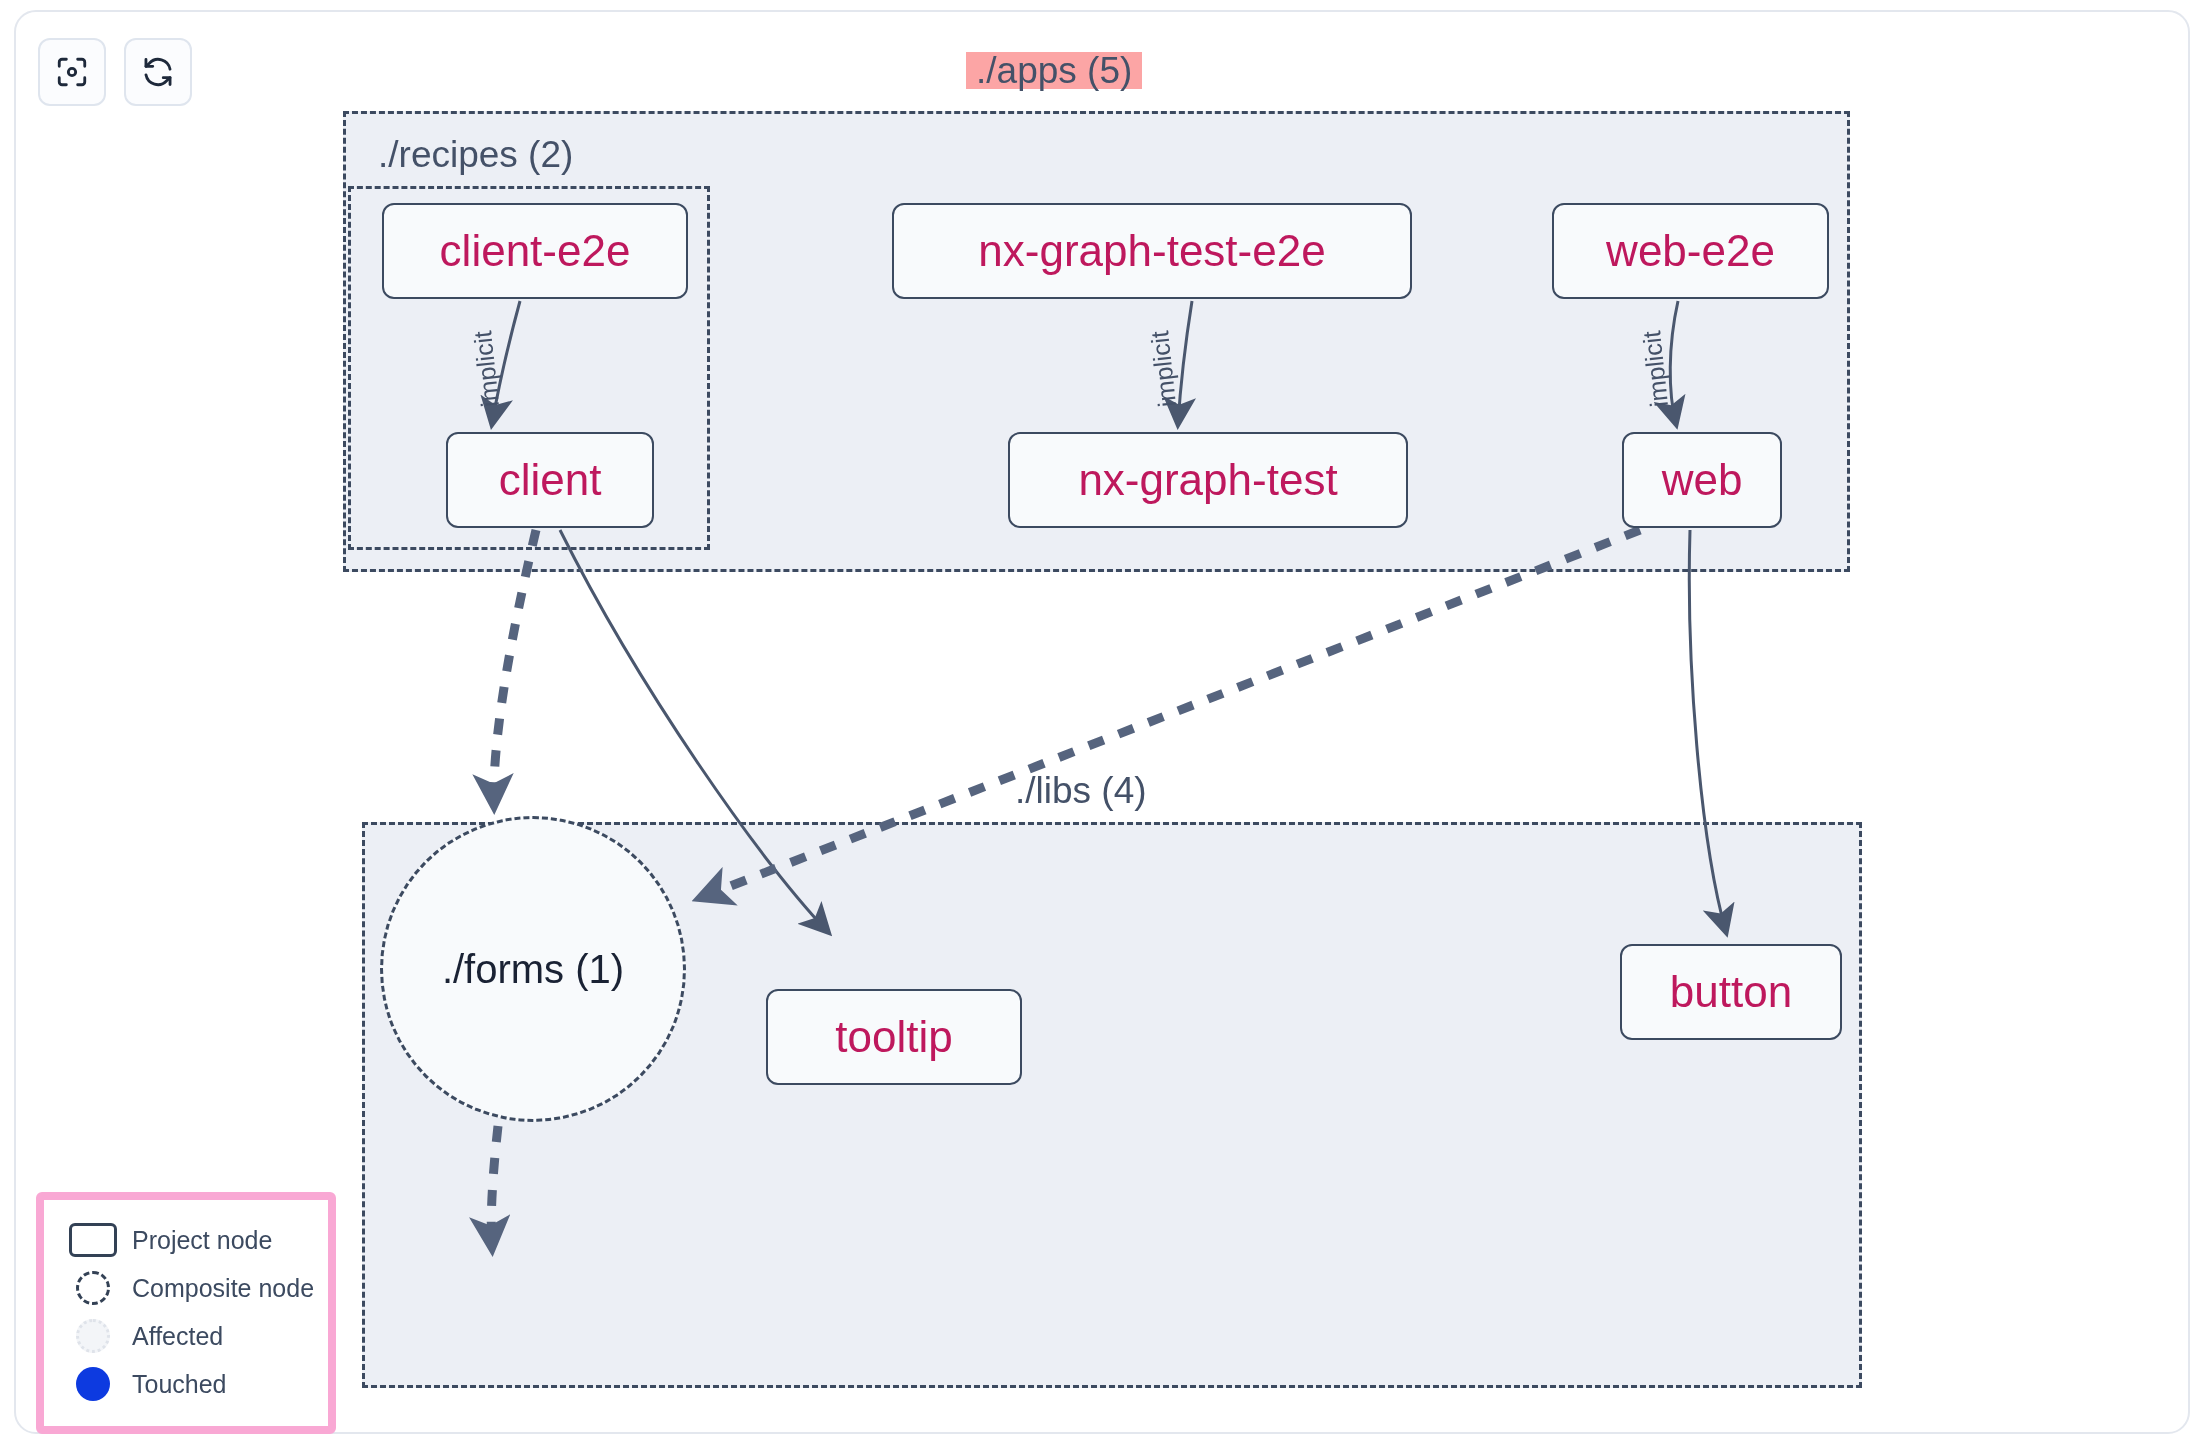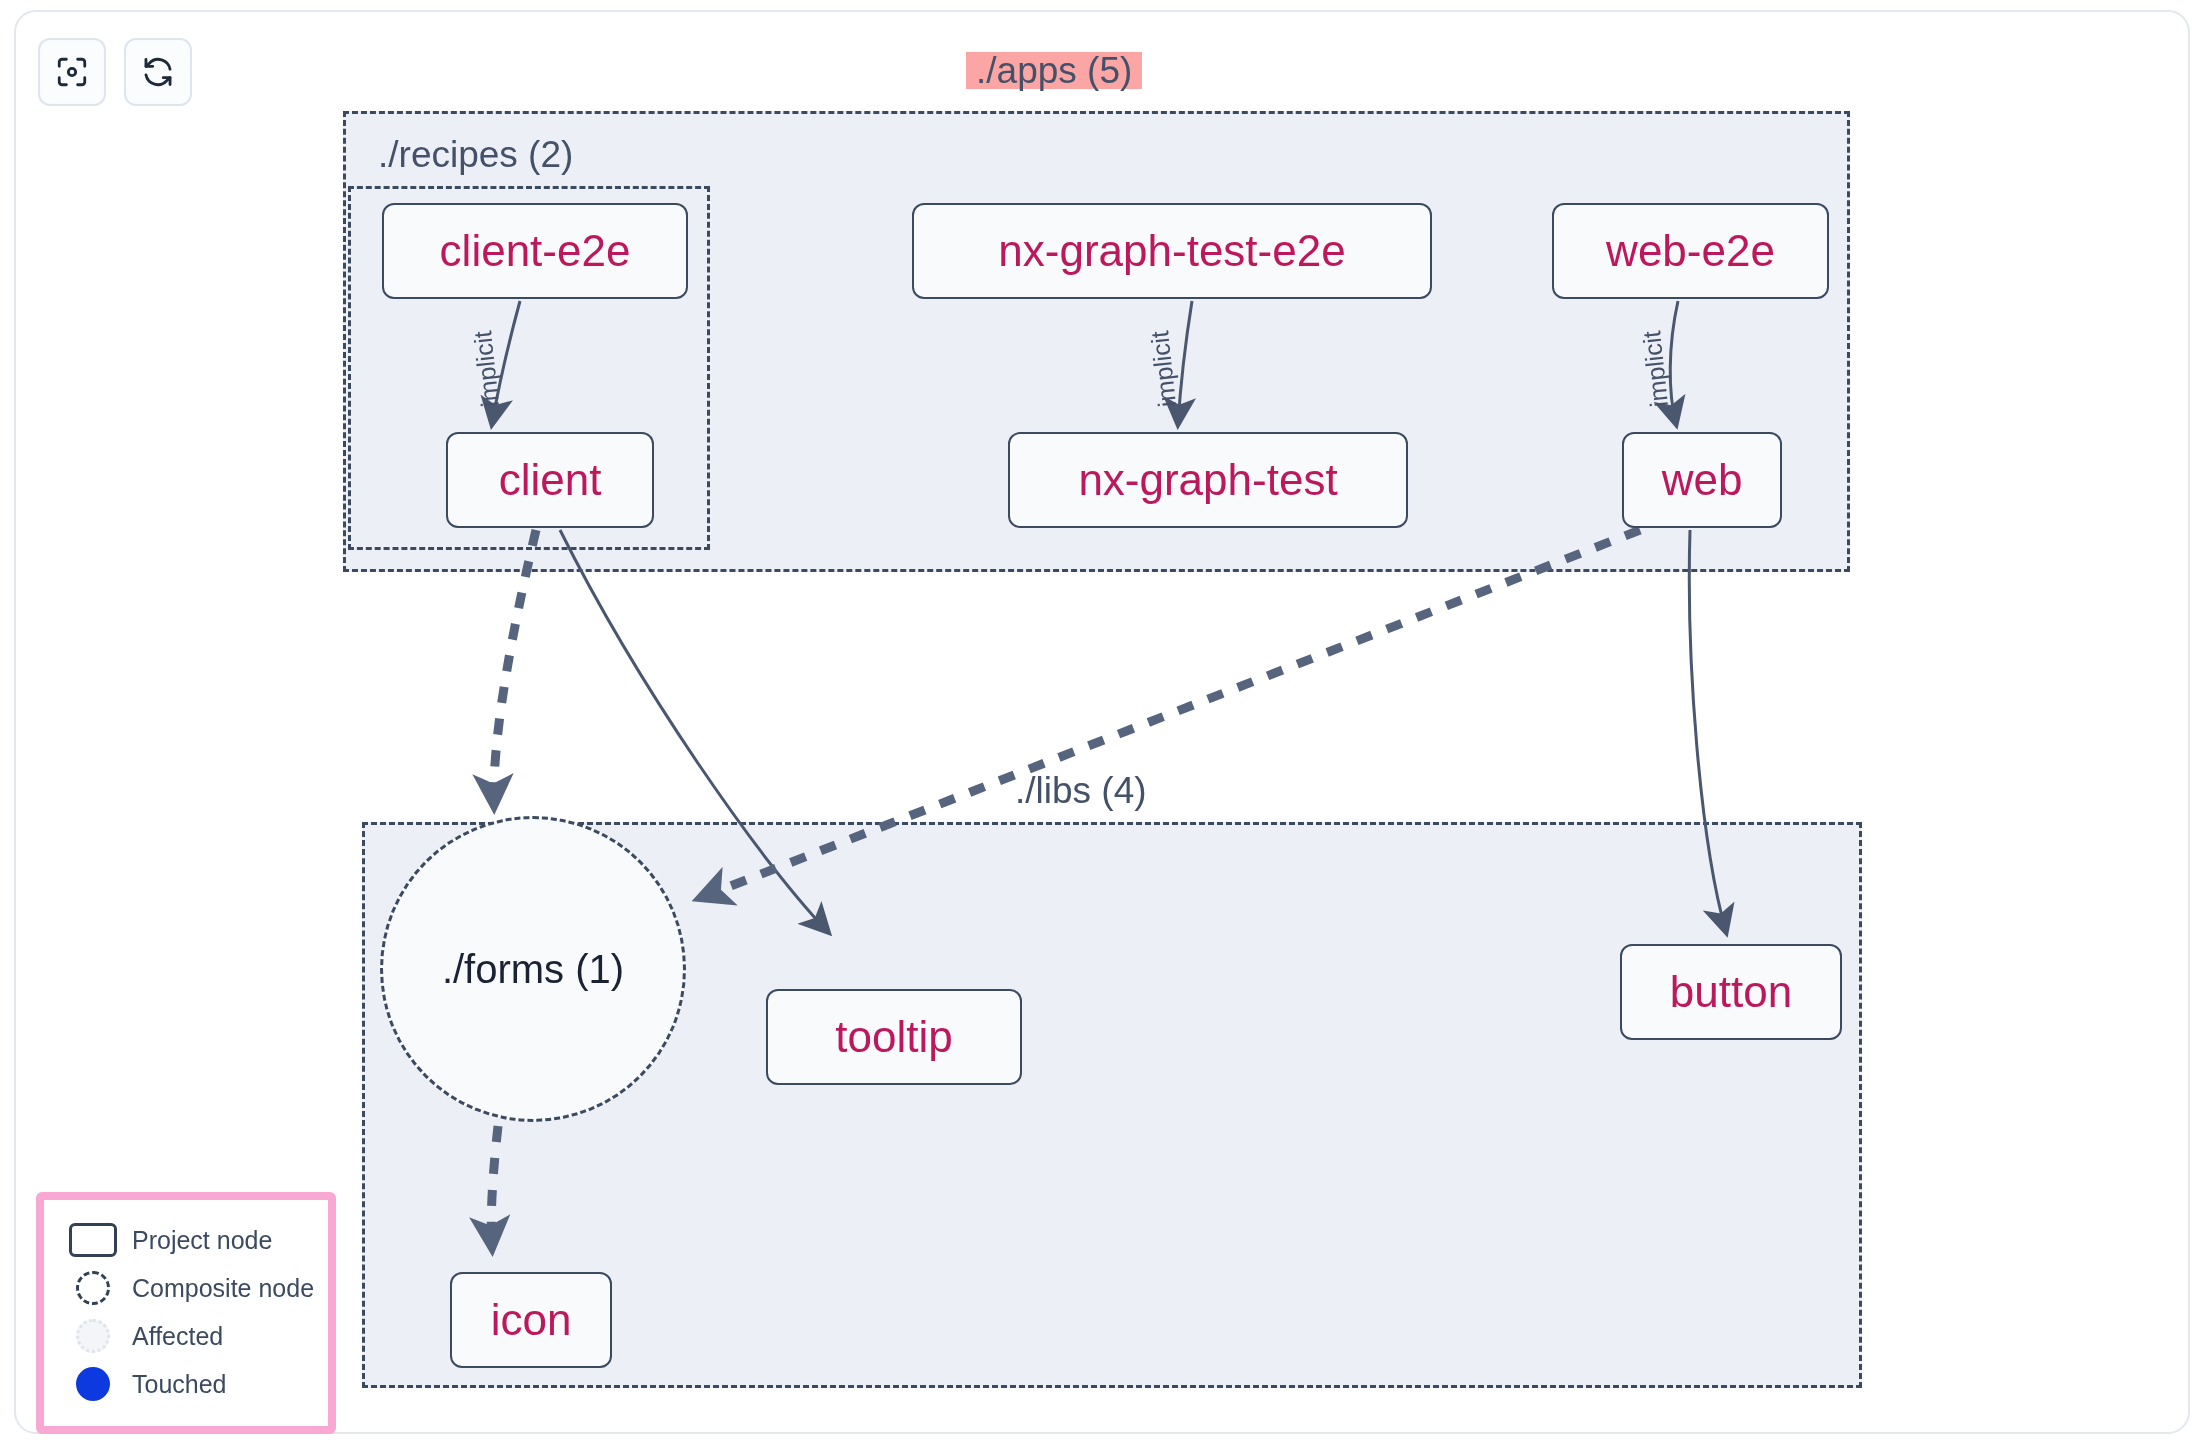--- a/index.html
+++ b/index.html
@@ -229,21 +229,21 @@
 
       <path d="M 1690 530 C 1686 660, 1700 840, 1726 932" fill="none" stroke="#4a576e" stroke-width="3" marker-end="url(#ah-thin)"></path>
 
       <path d="M 498 1126 C 492 1180, 490 1220, 492 1248" fill="none" stroke="#56647e" stroke-width="9" stroke-dasharray="16 16" stroke-linecap="butt" marker-end="url(#ah-thick)"></path>
     </svg>
 
     <div class="node" style="left:382px; top:203px; width:306px; height:96px;">
       <span>client-e2e</span>
     </div>
 
-    <div class="node" style="left:912px; top:203px; width:520px; height:96px;">
+    <div class="node" style="left:892px; top:203px; width:520px; height:96px;">
       <span>nx-graph-test-e2e</span>
     </div>
 
     <div class="node" style="left:1552px; top:203px; width:277px; height:96px;">
       <span>web-e2e</span>
     </div>
 
     <div class="node" style="left:446px; top:432px; width:208px; height:96px;">
       <span>client</span>
     </div>
@@ -261,23 +261,20 @@
     </div>
 
     <div class="node" style="left:766px; top:977px; width:256px; height:96px;margin-top:12px;">
       <span>tooltip</span>
     </div>
 
     <div class="node" style="left:1620px; top:944px; width:222px; height:96px;">
       <span>button</span>
     </div>
 
-    <div class="node" style="left:450px; top:1272px; width:162px; height:96px;">
-      <span>icon</span>
-    </div>
 
   </div>
 
   <div class="legend">
     <div class="legend-row">
       <span class="legend-swatch">
         <span class="sw-project"></span>
       </span>
       <span class="legend-label">Project node</span>
     </div>

